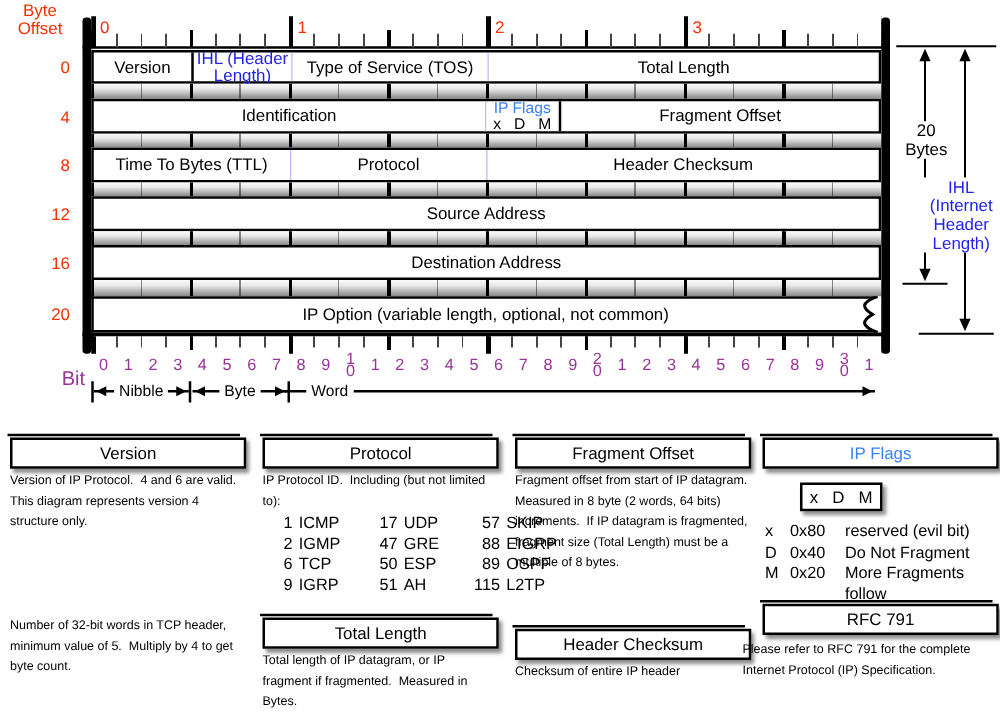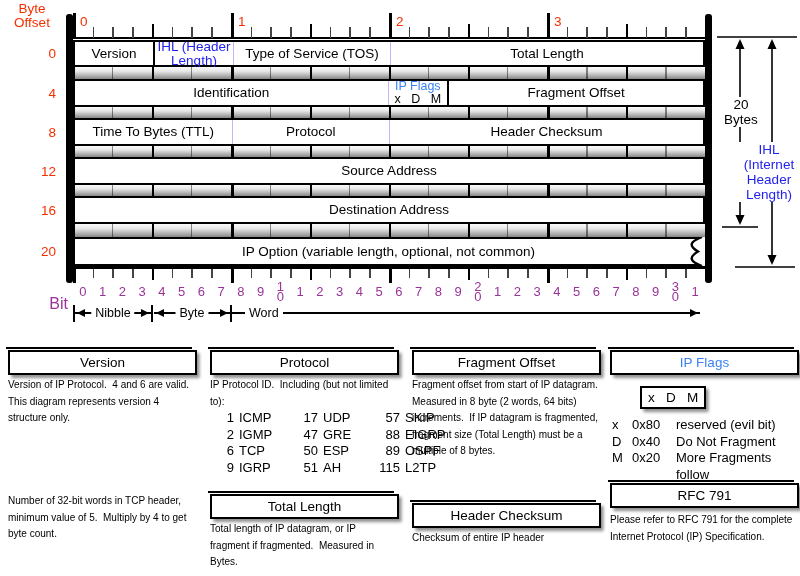--- a/index.html
+++ b/index.html
@@ -288,15 +288,15 @@
     <span>0x80</span>
     <span>reserved (evil bit)</span>
     <span>D</span>
     <span>0x40</span>
     <span>Do Not Fragment</span>
     <span>M</span>
     <span>0x20</span>
     <span>More Fragments follow</span>
   </div>
   <div class="tbox" style="left:610px;top:483px;">RFC 791</div>
-  <div class="nbody prewrap" style="left:610px;top:512px;">Please refer to RFC 791 for the complete Internet Protocol (IP) Specification.</div>
+  <div class="nbody prewrap" style="left:594px;top:512px;">Please refer to RFC 791 for the complete Internet Protocol (IP) Specification.</div>
 
 </div>
 
 </body></html>

